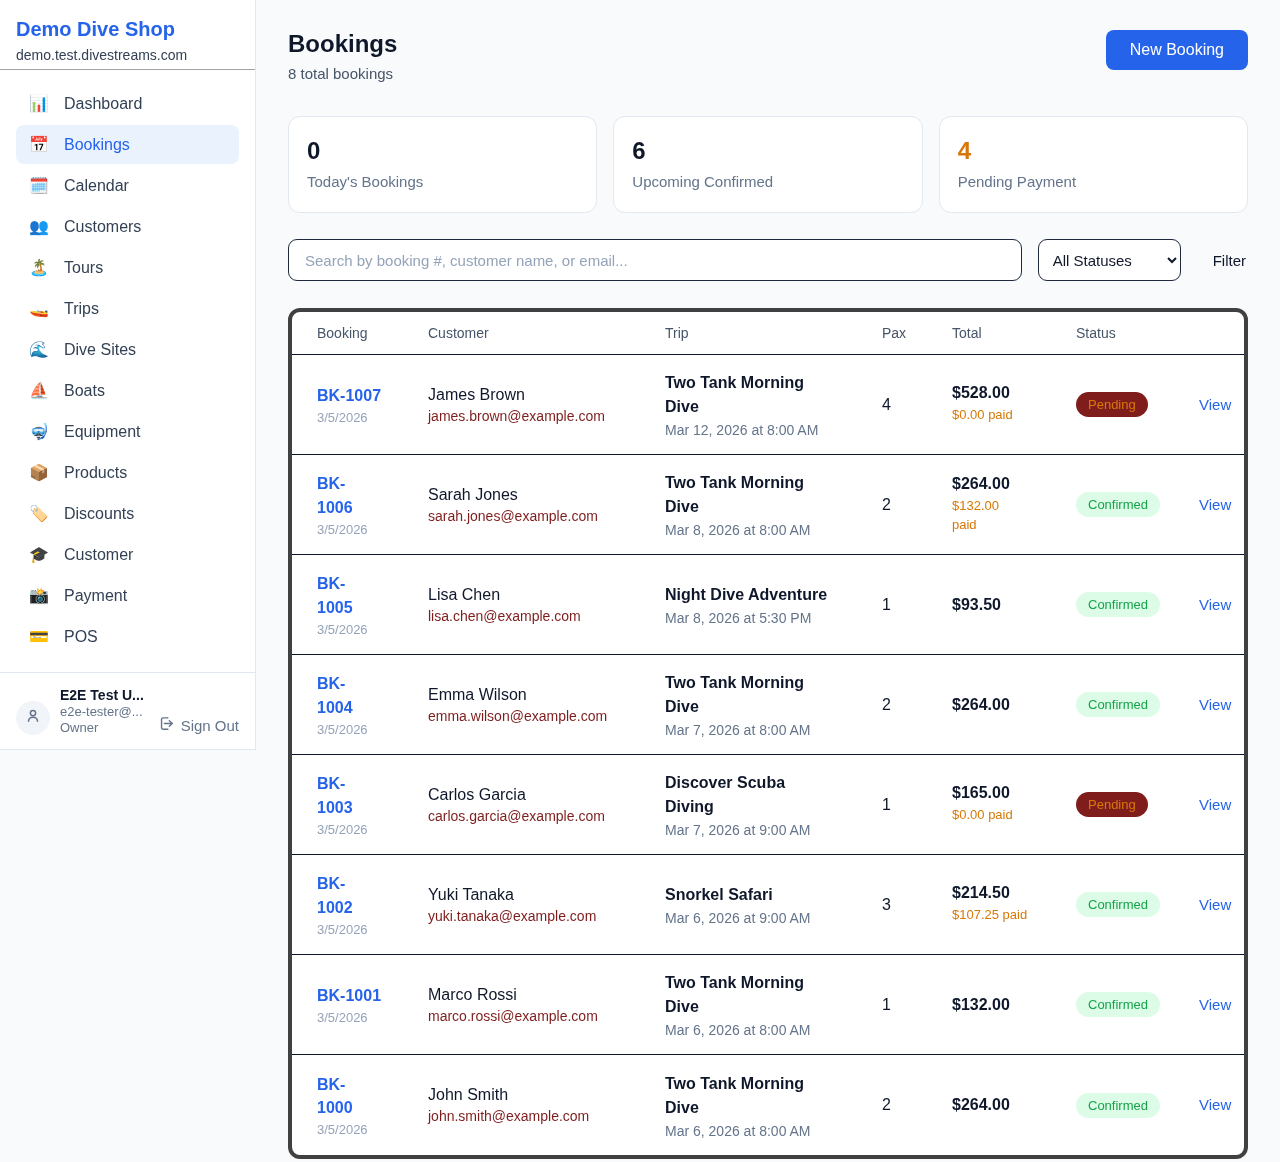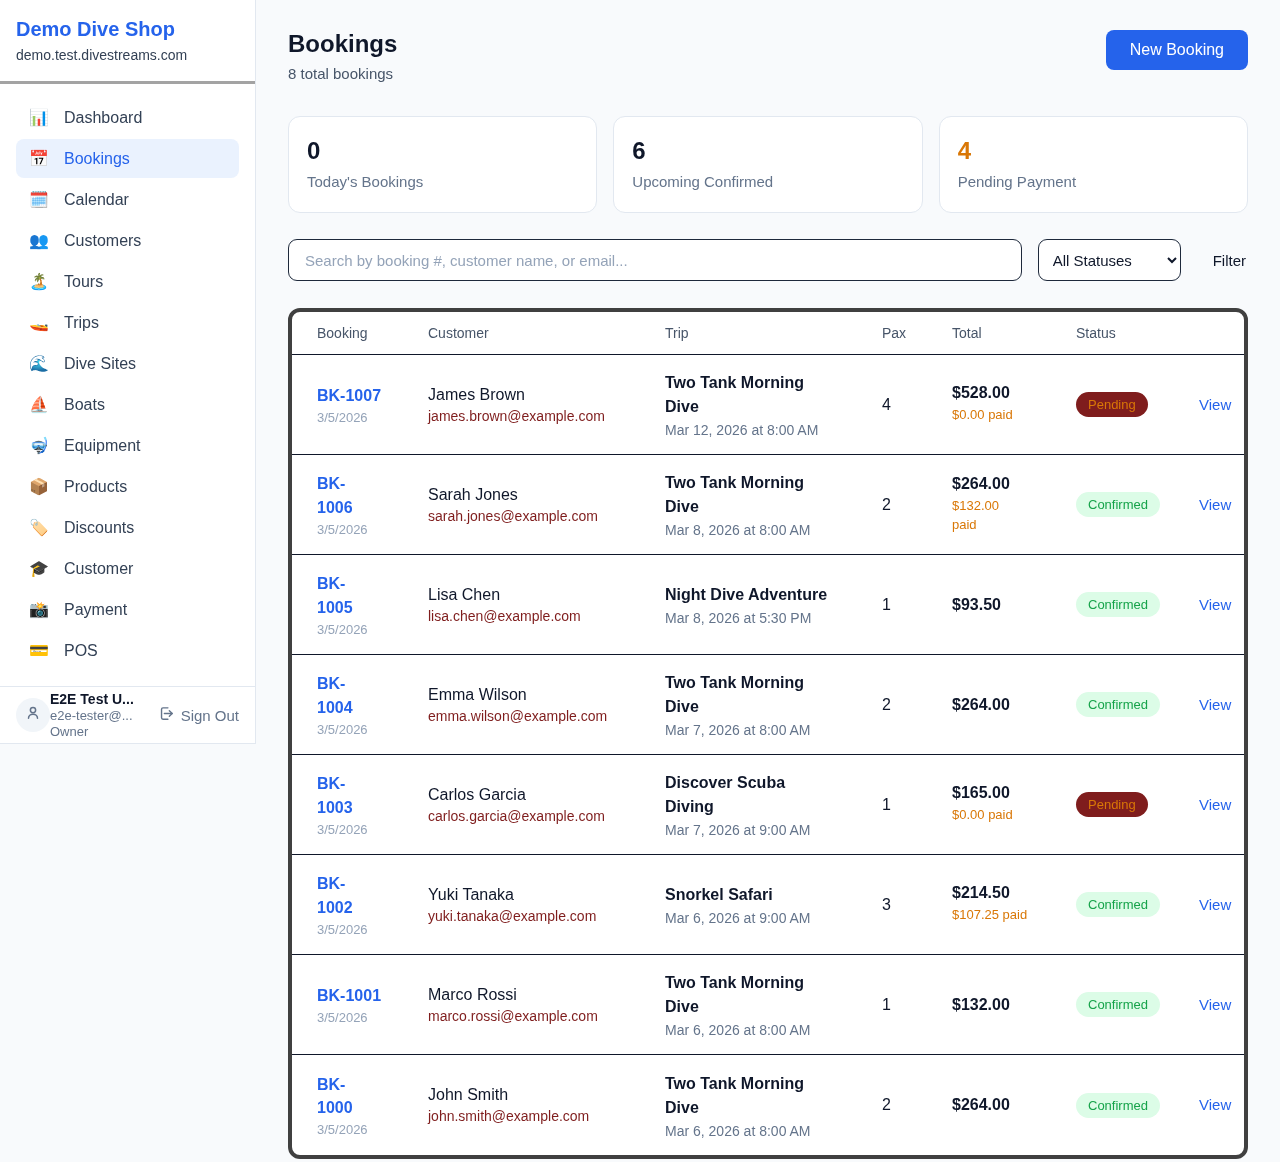--- a/index.html
+++ b/index.html
@@ -13,36 +13,36 @@
   }
 
   
   .sidebar {
     width: 256px;
     flex: 0 0 256px;
     background: #ffffff;
     border-right: 1px solid #e2e8f0;
     border-bottom: 1px solid #e2e8f0;
   }
-  .brand-block { padding: 18px 16px 18px 16px; border-bottom: 3px solid #a3a3a3; }
+  .brand-block { padding: 18px 16px 6px 16px; border-bottom: 1px solid #a3a3a3; }
   .brand { color: #2563eb; font-size: 20px; font-weight: 700; }
   .brand-domain { margin-top: 6px; font-size: 14px; color: #334155; }
   .nav { padding: 14px 16px; }
   .nav-item {
     display: flex; align-items: center; gap: 14px;
     padding: 10px 12px; margin-bottom: 2px;
     border-radius: 8px; cursor: pointer;
     font-size: 16px; color: #334155;
   }
   .nav-item.active { background: #eaf2fe; color: #2563eb; }
   .nav-icon { width: 22px; font-size: 16px; text-align: center; }
   .user-block {
     border-top: 1px solid #e2e8f0;
-    padding: 4px 16px;
-    display: flex; align-items: center; gap: 0;
+    padding: 14px 16px;
+    display: flex; align-items: flex-end; gap: 10px;
   }
   .avatar {
     width: 34px; height: 34px; flex: 0 0 34px;
     border-radius: 50%; background: #f1f5f9;
     display: flex; align-items: center; justify-content: center;
   }
   .user-meta { flex: 1 1 auto; min-width: 0; }
   .user-name { font-size: 14px; font-weight: 700; color: #0f172a; white-space: nowrap; }
   .user-email, .user-role { font-size: 13px; color: #64748b; margin-top: 1px; white-space: nowrap; }
   .signout {

